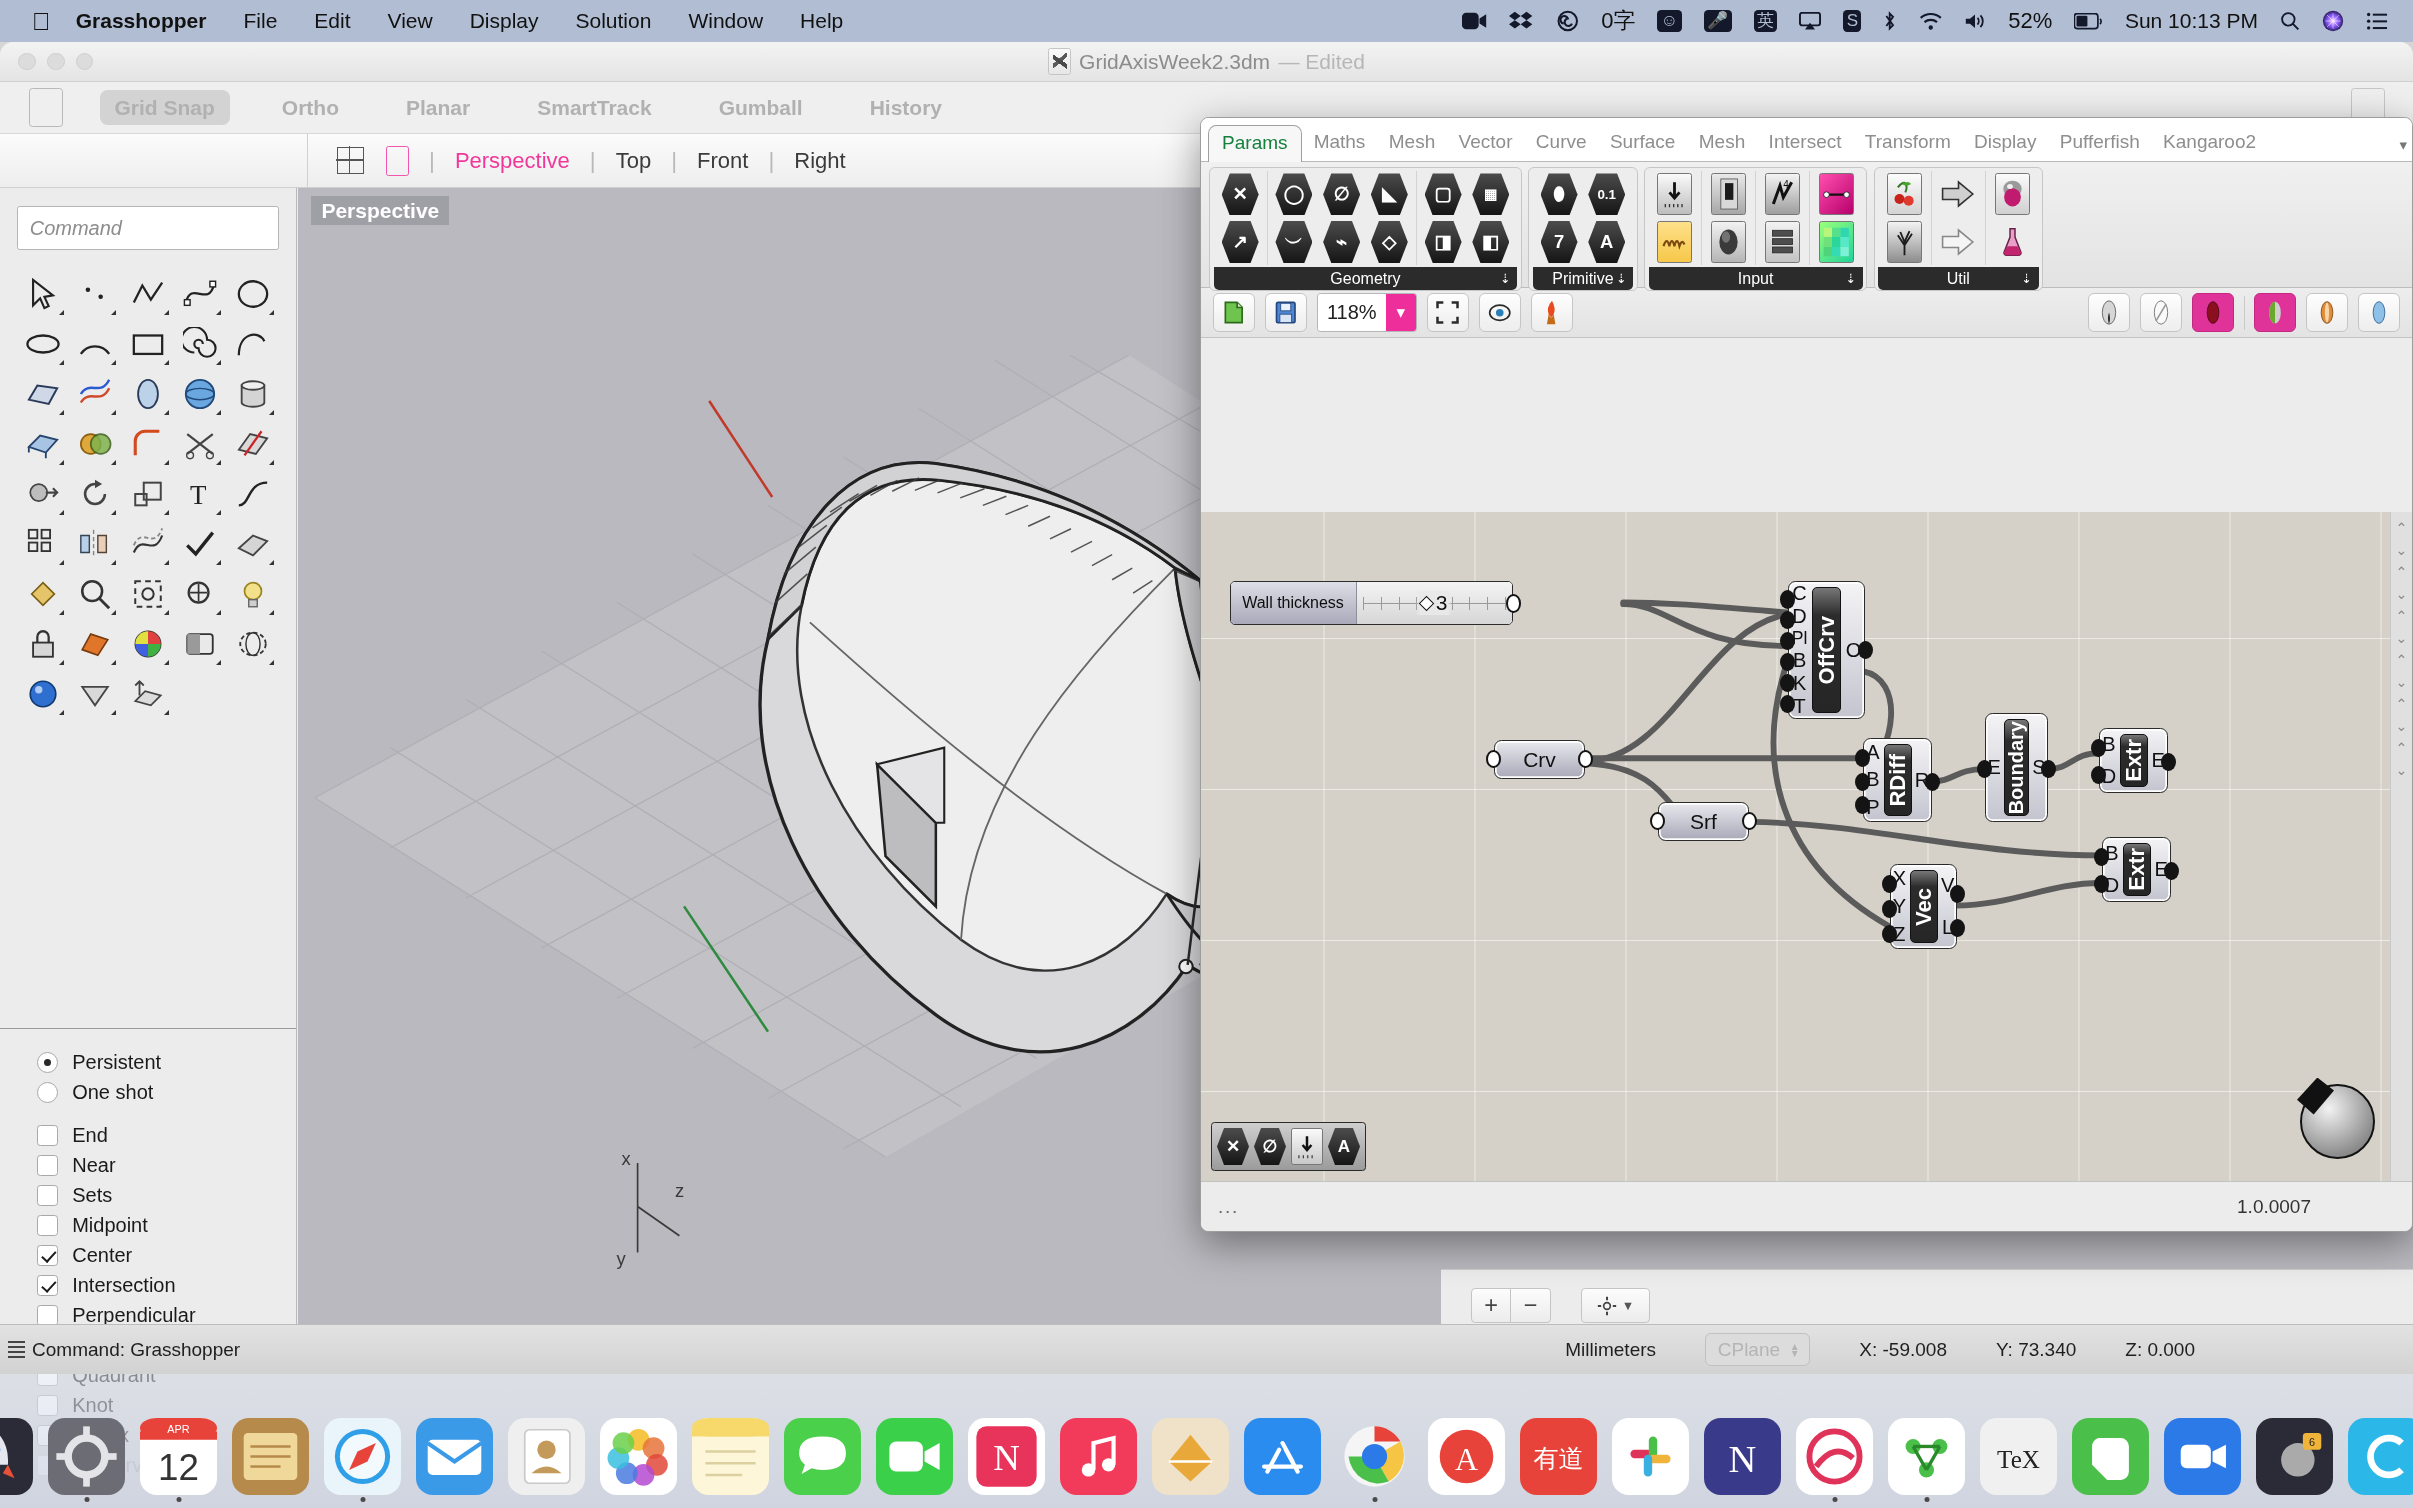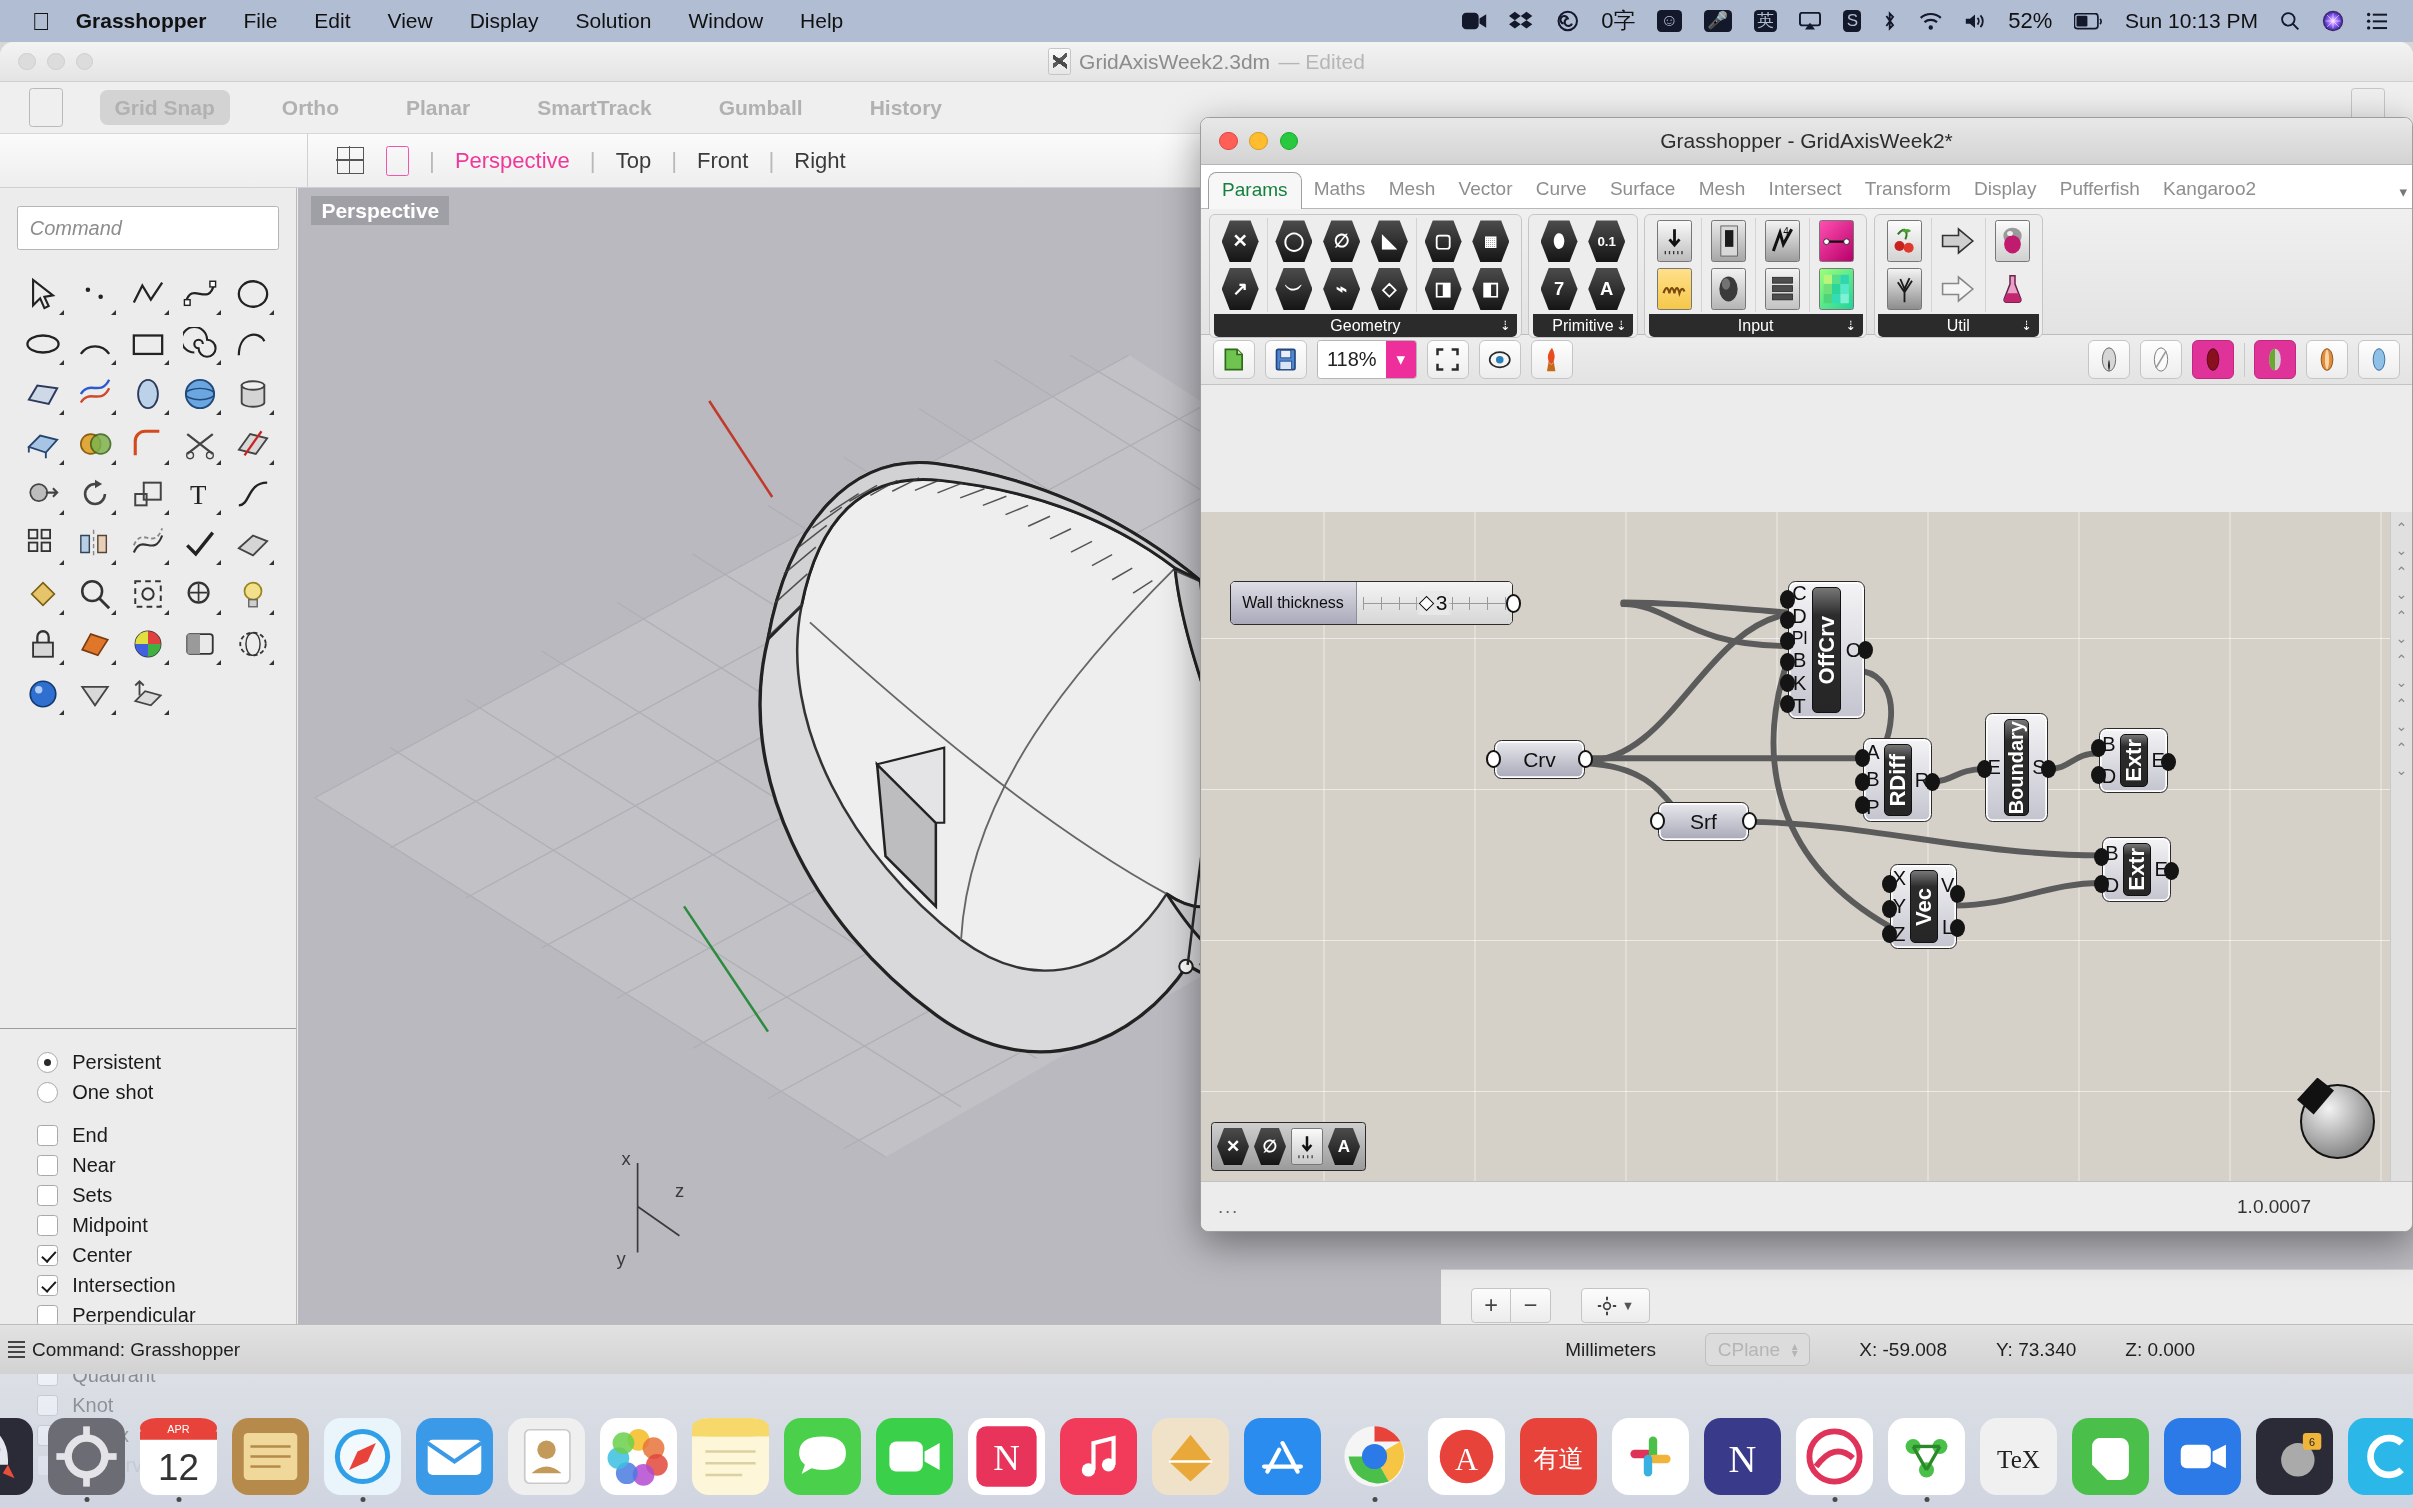--- a/index.html
+++ b/index.html
@@ -959,28 +959,20 @@
       </span>
       <span>X: -59.008</span>
       <span>Y: 73.340</span>
       <span>Z: 0.000</span>
     </span>
   </div>
 </div>
 
 <div id="gh">
 
-  <div id="gh-title">
-    <div class="ghtraf">
-      <i class="r"></i>
-      <i class="y"></i>
-      <i class="g"></i>
-    </div>
-    <div class="t">Grasshopper - GridAxisWeek2*</div>
-  </div>
 
   <div id="gh-tabs">
     <div class="ghtab active">Params</div>
     <div class="ghtab">Maths</div>
     <div class="ghtab">Mesh</div>
     <div class="ghtab">Vector</div>
     <div class="ghtab">Curve</div>
     <div class="ghtab">Surface</div>
     <div class="ghtab">Mesh</div>
     <div class="ghtab">Intersect</div>

